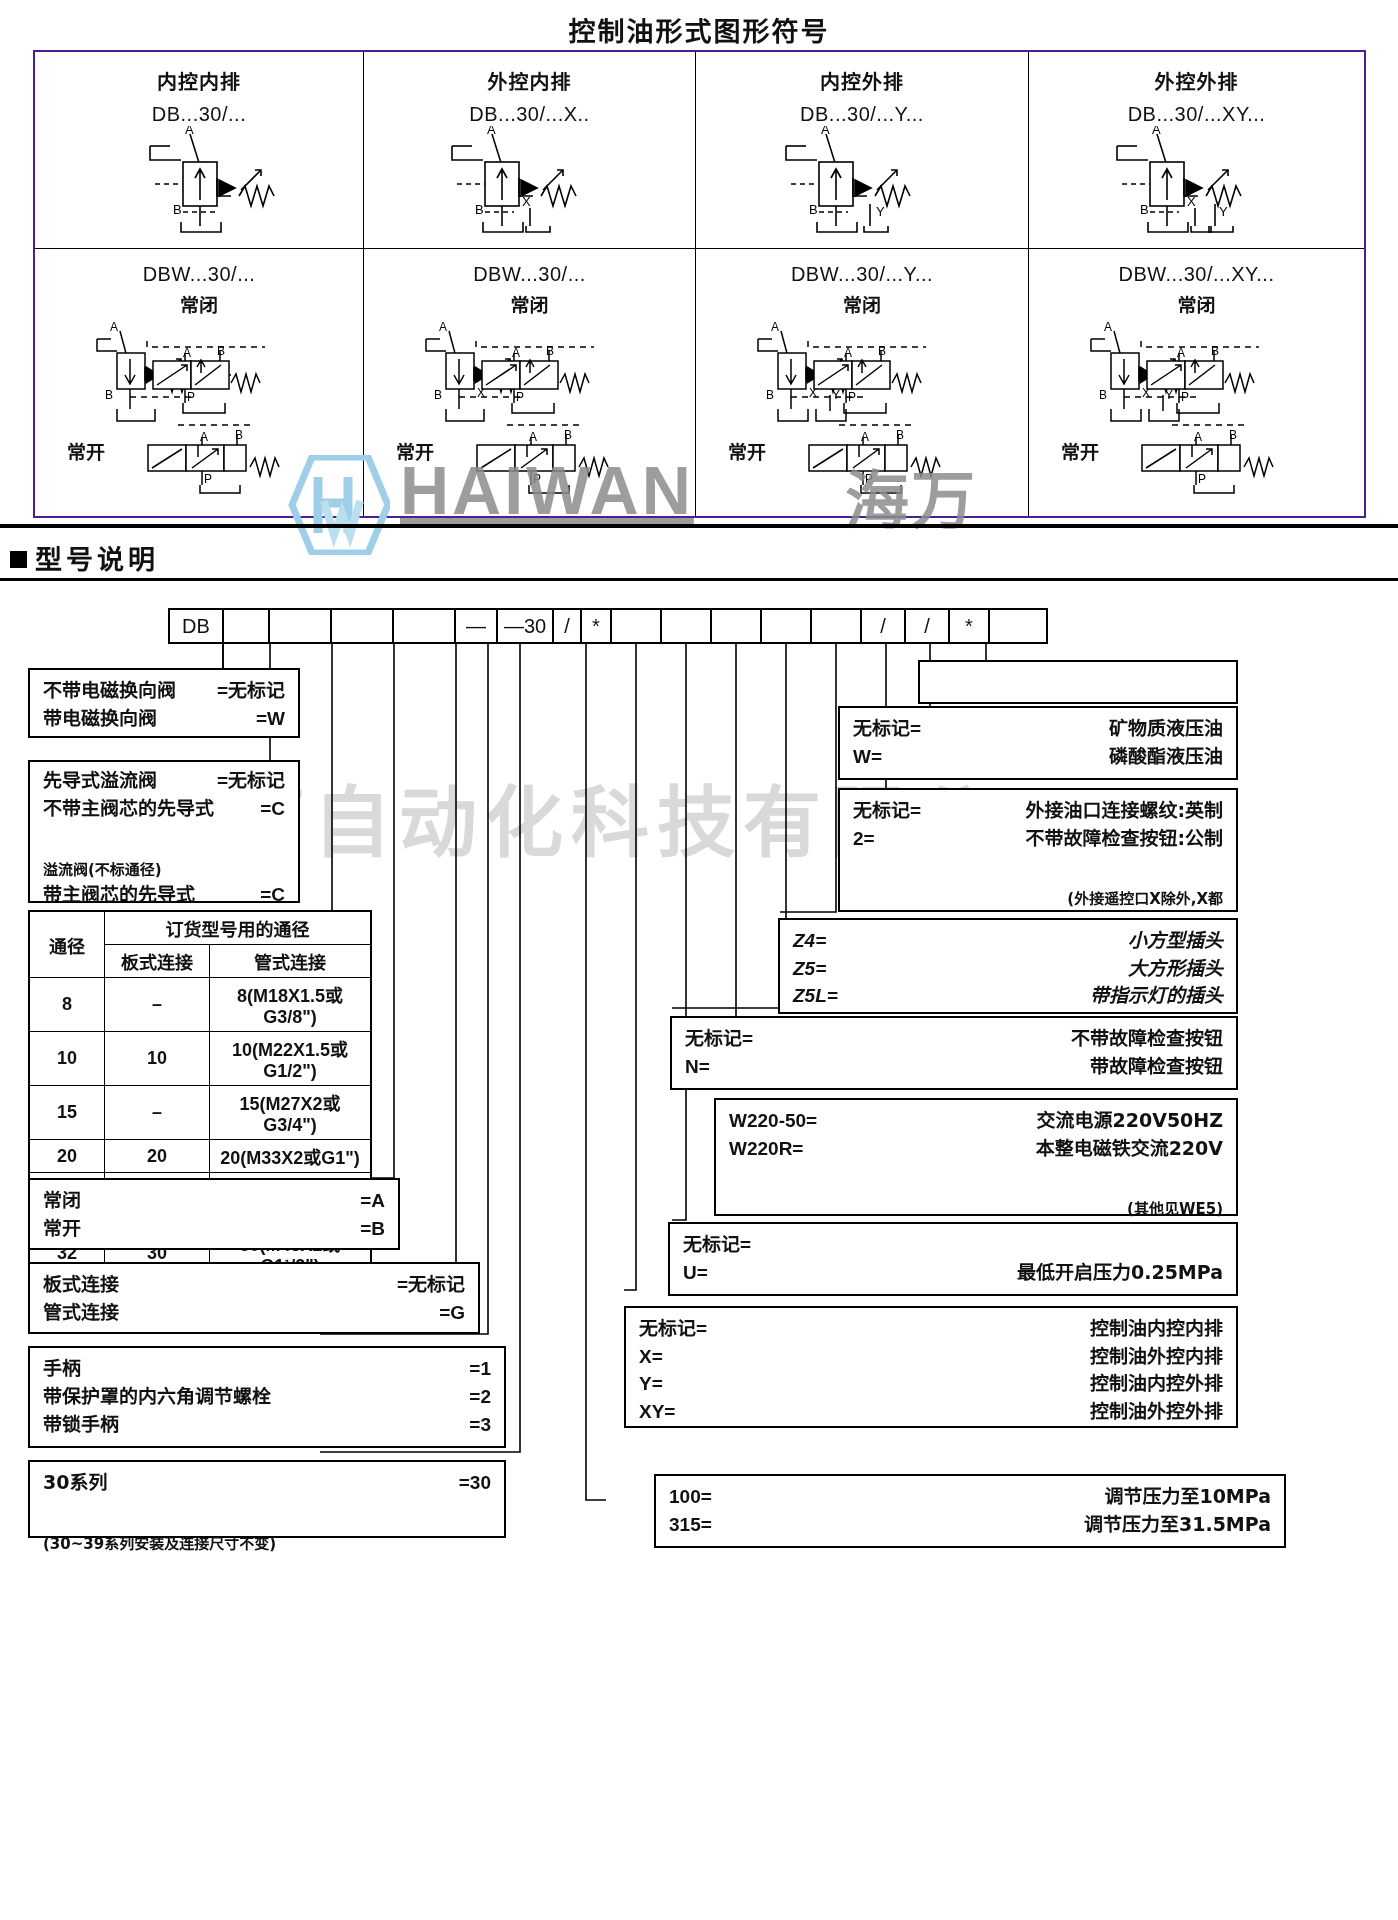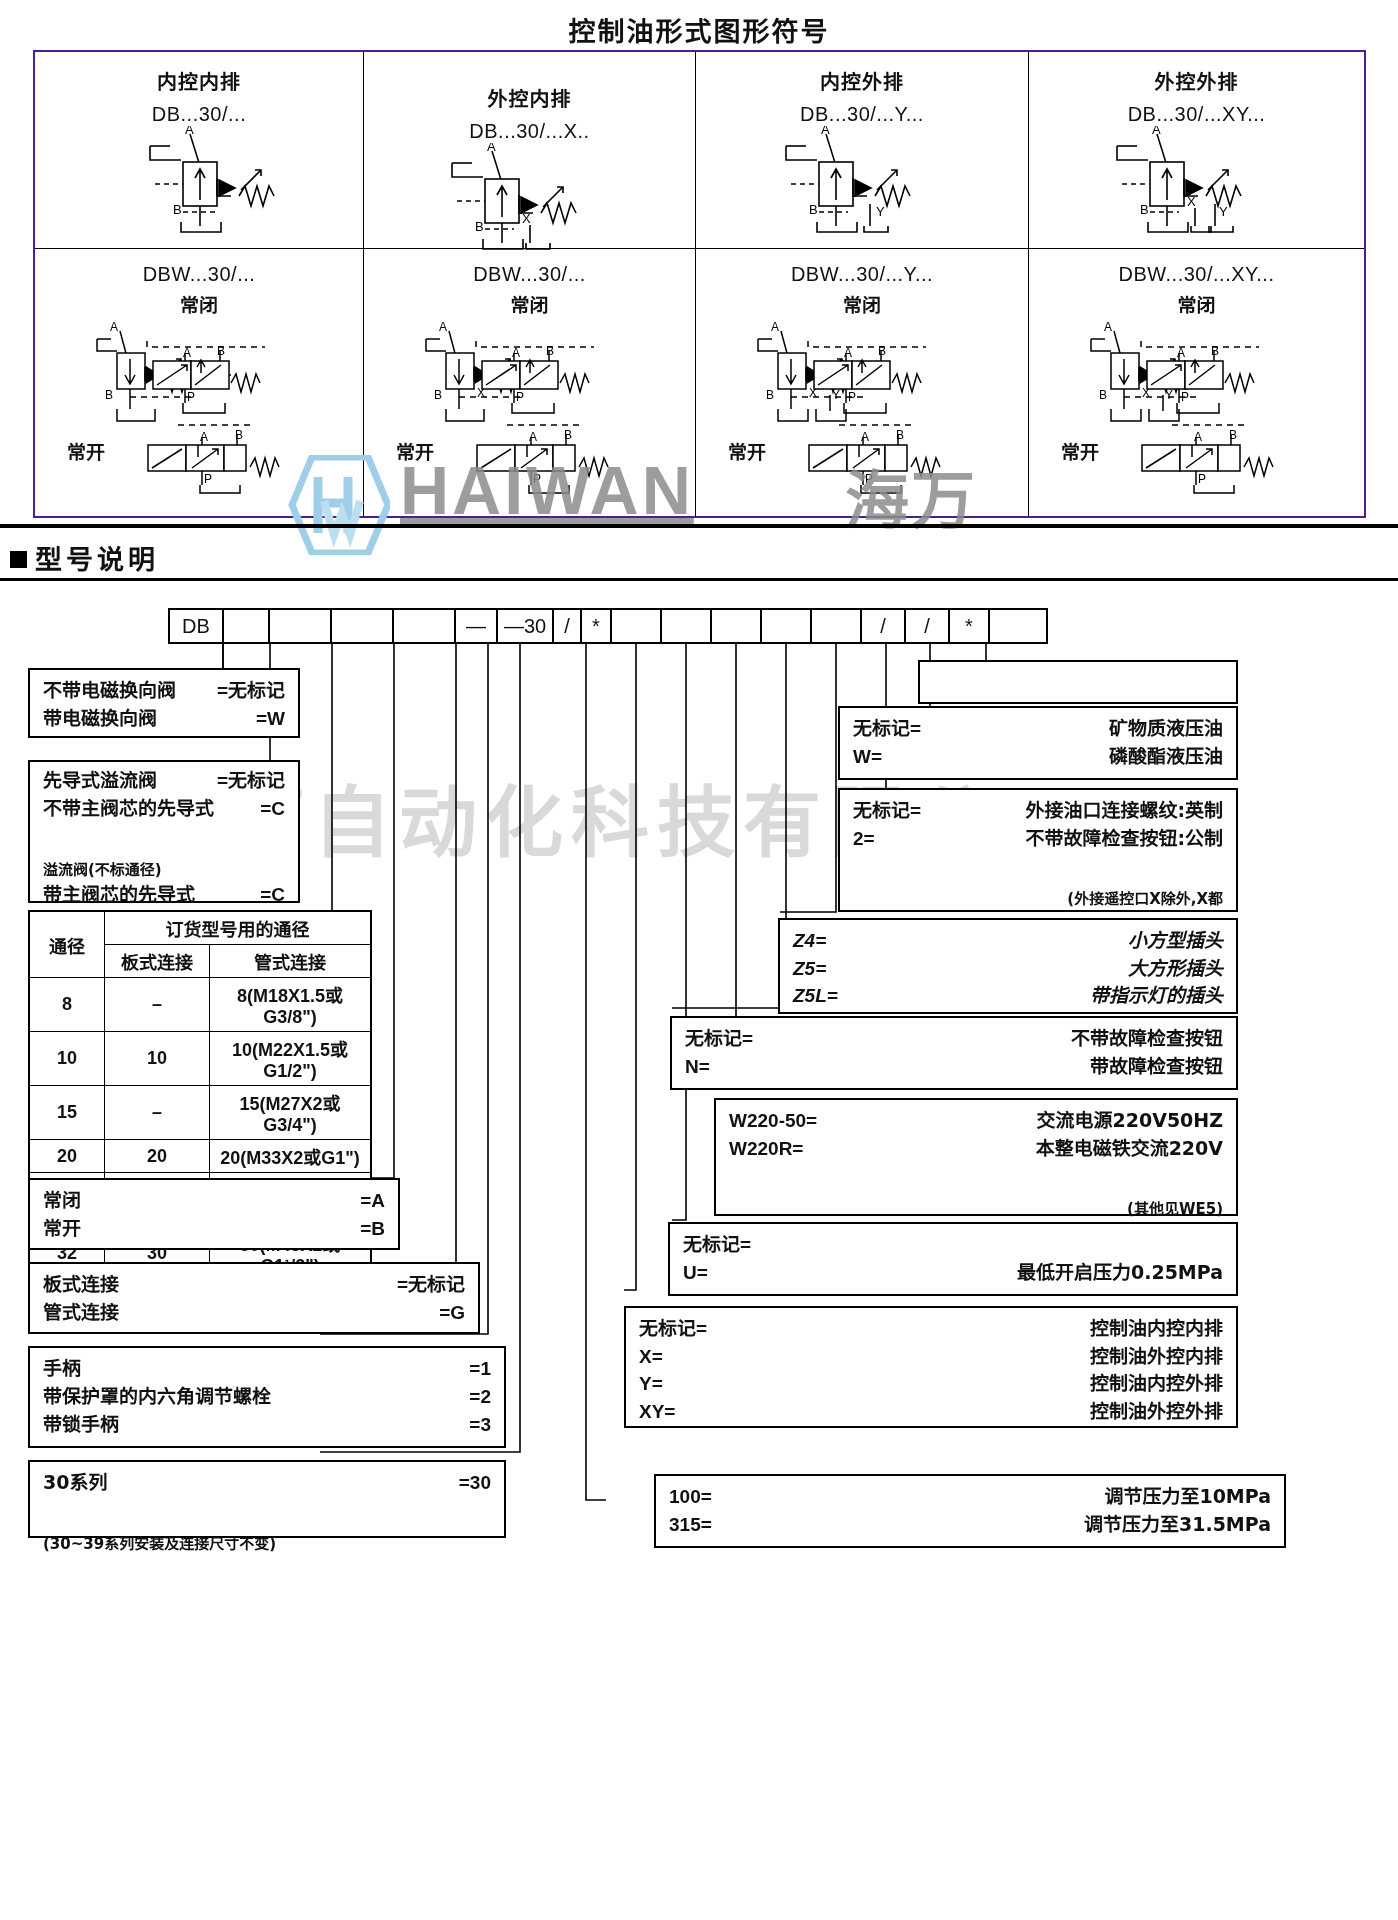--- a/index.html
+++ b/index.html
@@ -132,21 +132,21 @@
         <path d="M204 70 l6 -10 l6 20 l6 -20 l6 20 l6 -20 l5 10"></path>
         <path d="M206 64 L226 44 M220 44 L226 44 L226 50"></path>
         <line x1="165" y1="80" x2="165" y2="100"></line>
         <text x="138" y="88" font-size="13" fill="#000" stroke="none" font-family="Liberation Sans">B</text>
         <line x1="148" y1="86" x2="182" y2="86" stroke-dasharray="5,4"></line>
         <path d="M146 96 L146 106 L186 106 L186 96"></path>
       </g>
     </svg>
   </div>
 
-  <div class="sym-cell" style="left:329px;top:17px;width:331px;height:196px;">
+  <div class="sym-cell" style="left:329px;top:0;width:331px;height:196px;">
     <div class="sym-head cn" style="margin-top:14px">外控内排</div>
     <div class="sym-code">DB...30/...X..</div>
     <svg width="331" height="110" viewBox="0 0 331 110">
       <g stroke="#000" stroke-width="1.6" fill="none">
         <line x1="128" y1="8" x2="138" y2="40"></line>
         <text x="123" y="8" font-size="13" fill="#000" stroke="none" font-family="Liberation Sans">A</text>
         <path d="M88 20 L88 34 L119 34"></path>
           <path d="M88 20 L108 20"></path>
         <rect x="121" y="36" width="34" height="44" fill="#fff"></rect>
         <path d="M138 74 L138 44 M133 52 L138 43 L143 52"></path>

